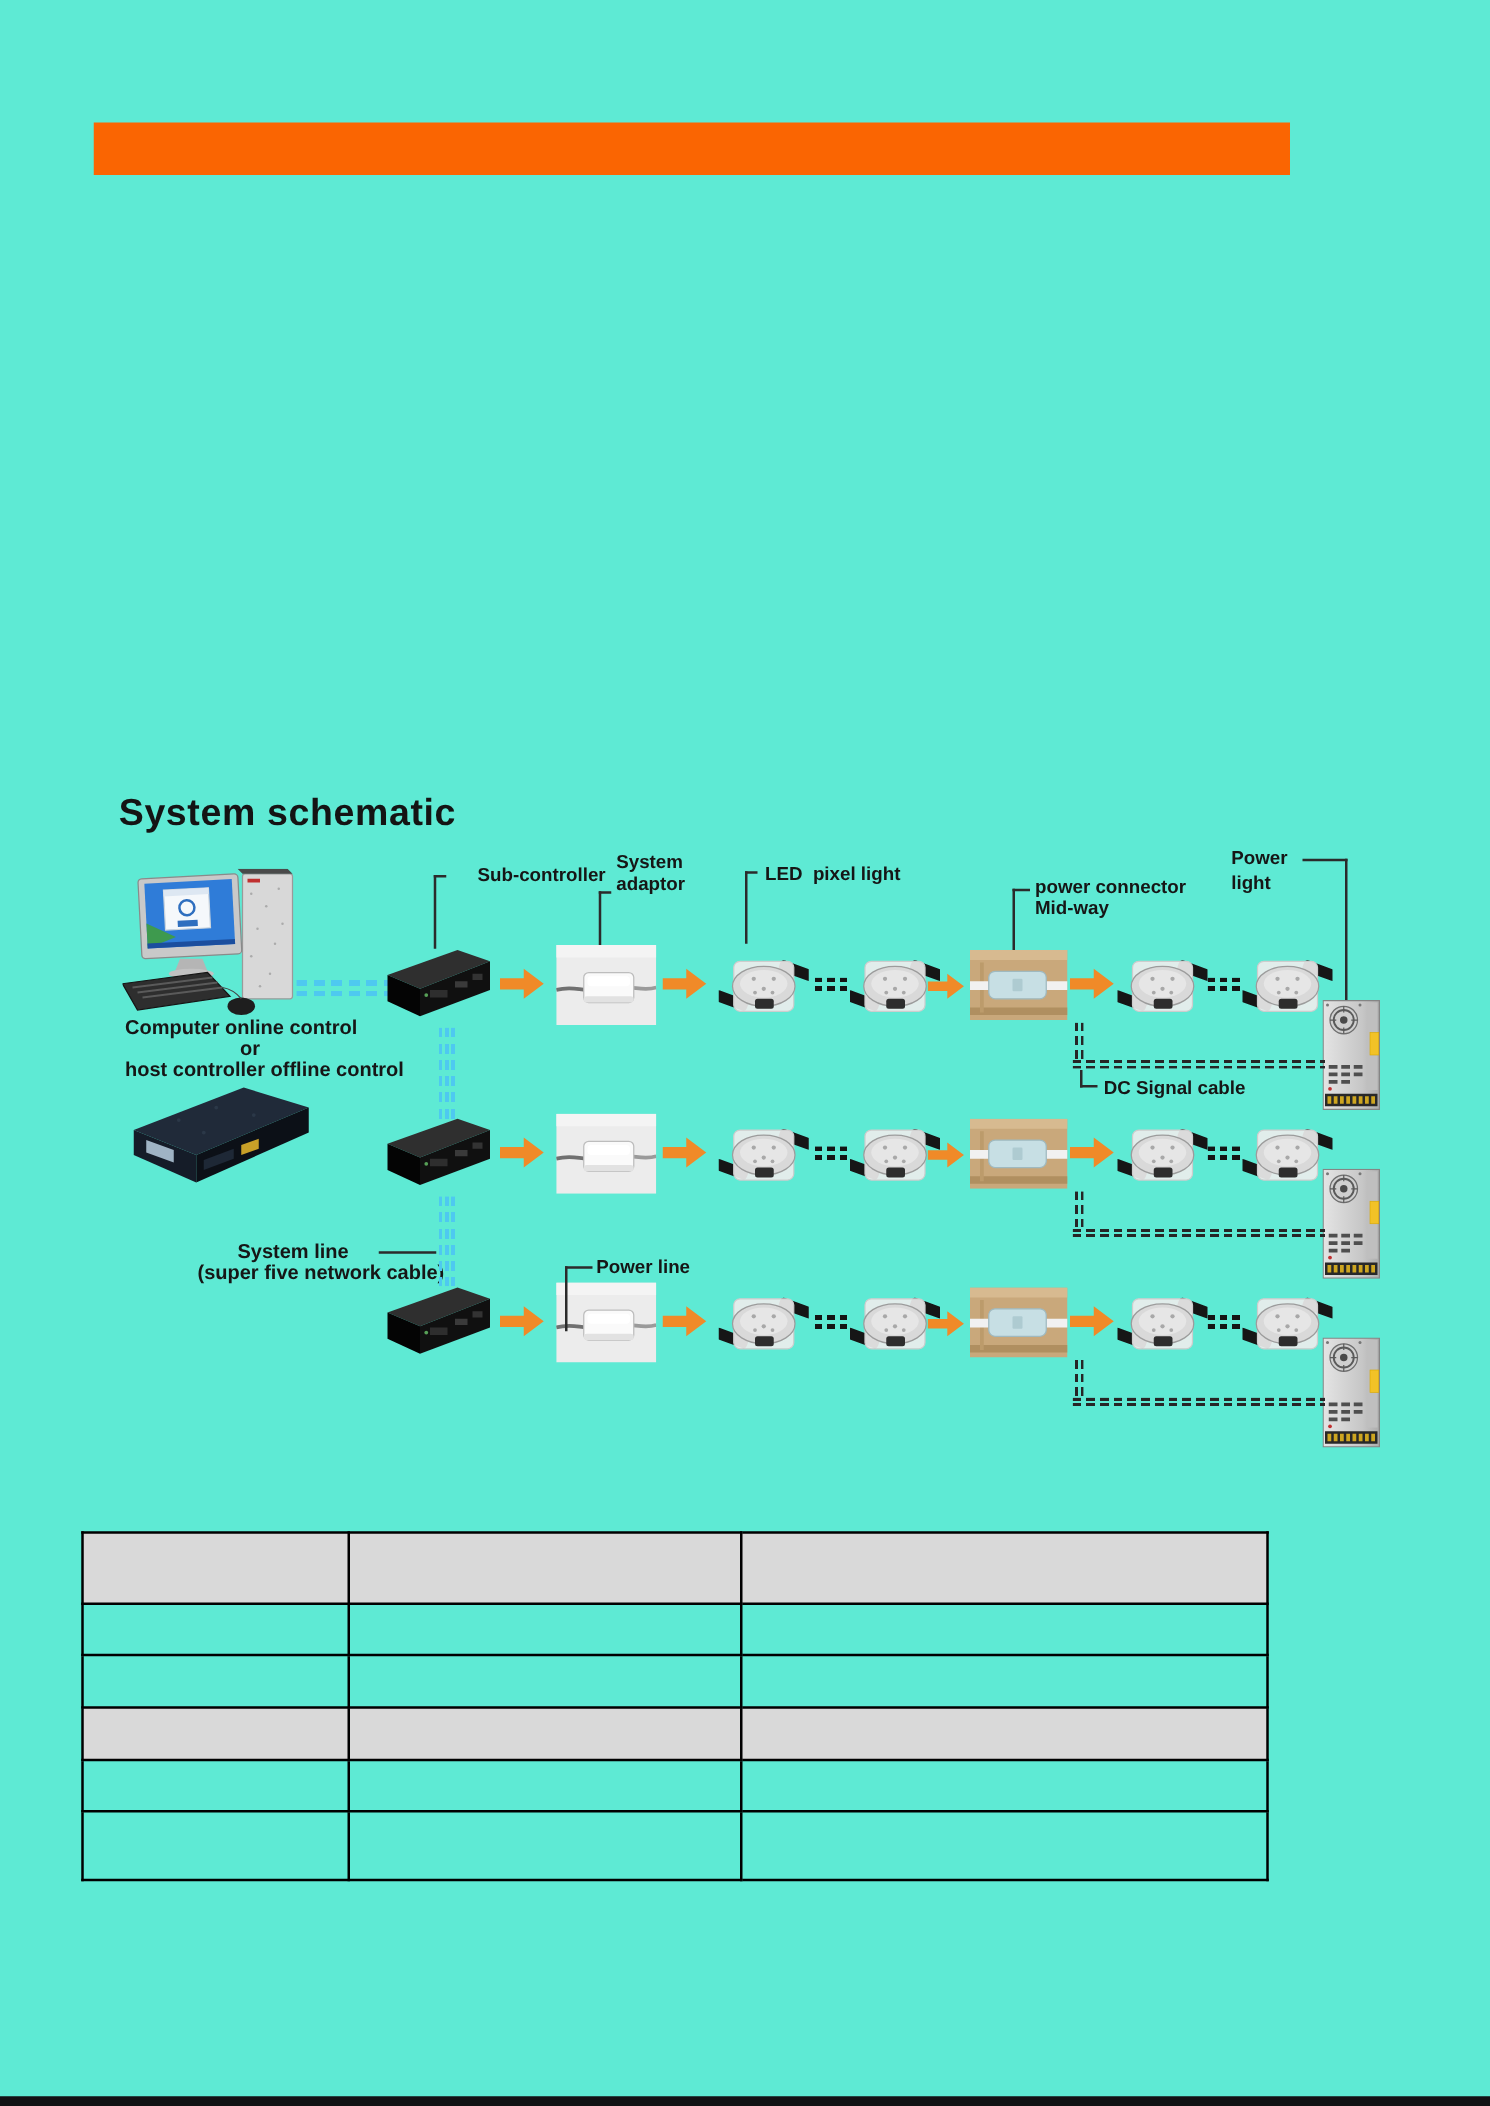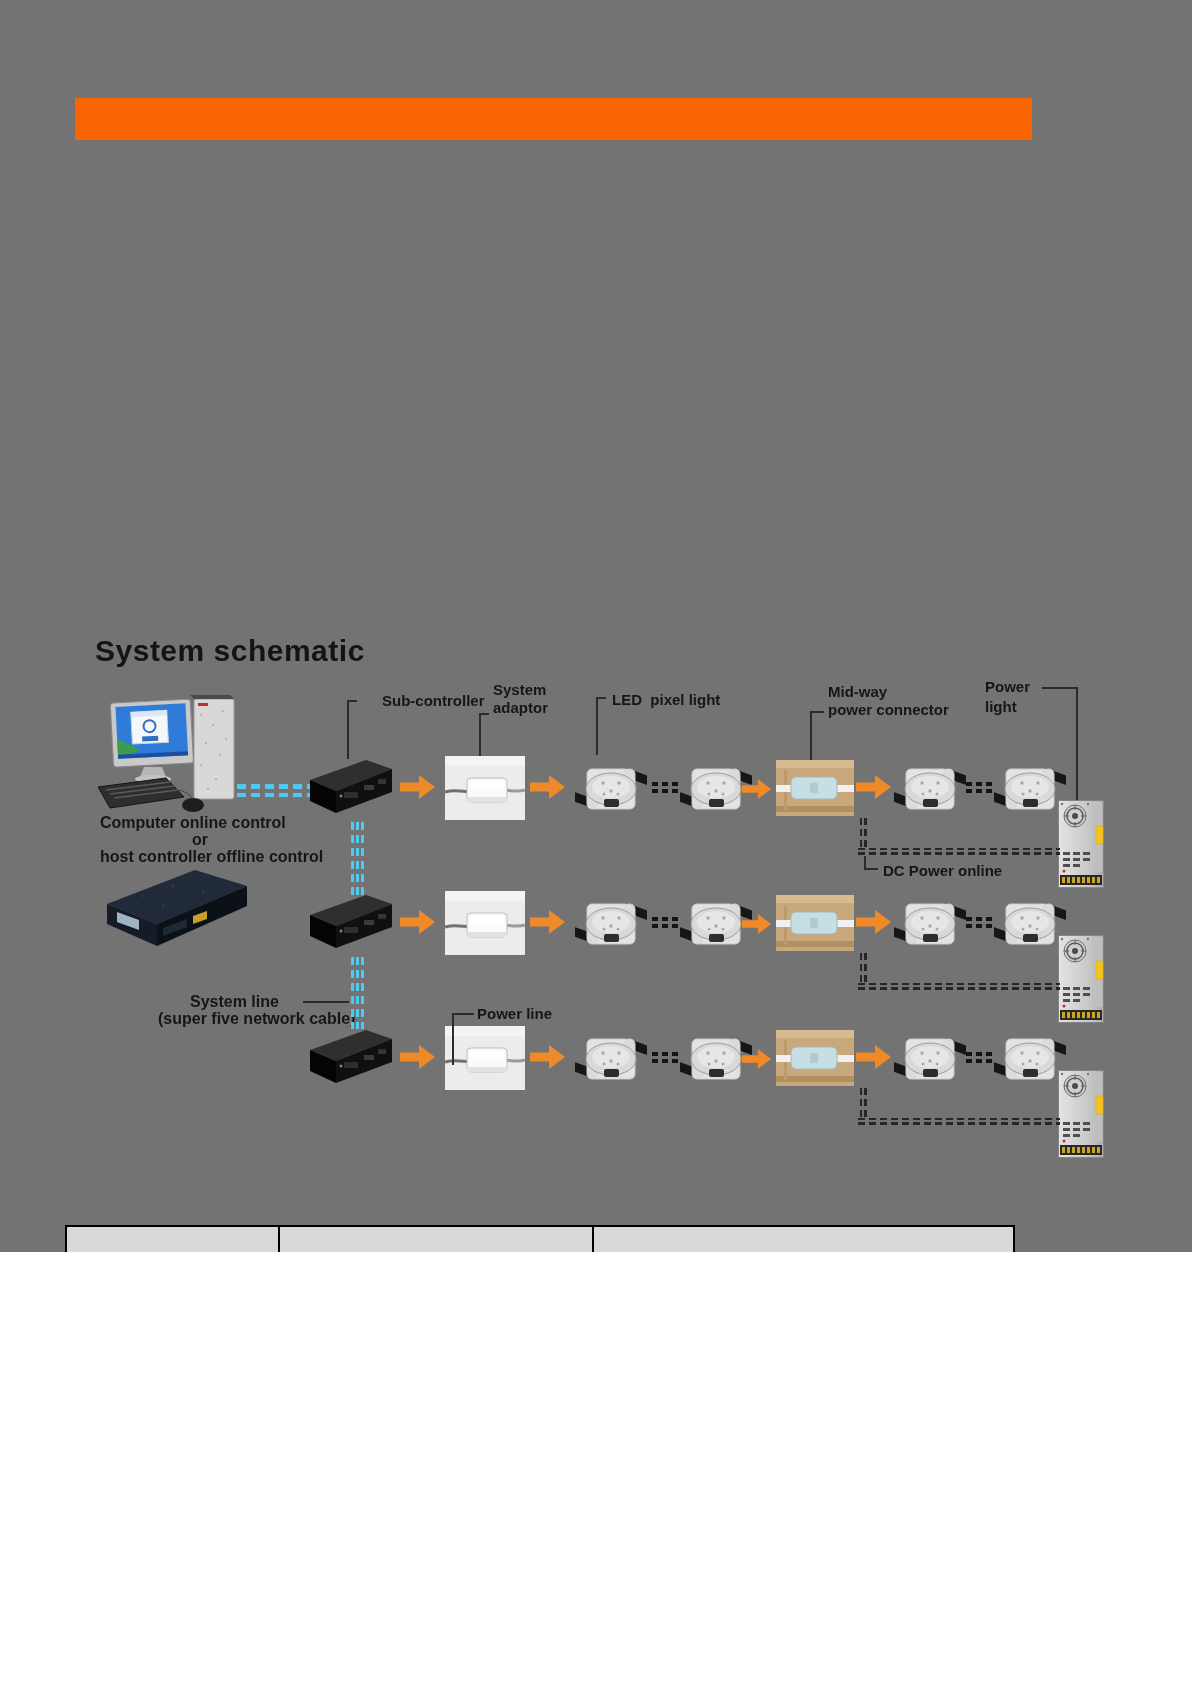--- a/index.html
+++ b/index.html
@@ -1,16 +1,16 @@
 <!DOCTYPE html>
 <html><head>
 <meta charset="utf-8">
 <style>
   html,body{margin:0;padding:0;background:#fff;}
-  .page{position:relative;width:1192px;height:1252px;background:#737373;overflow:hidden;
+  .page{position:relative;width:1192px;height:1685px;background:#5eead4;overflow:hidden;
         font-family:"Liberation Sans",sans-serif;}
   .banner{position:absolute;left:75px;top:98px;width:957px;height:42px;background:#FA6502;}
   .title{position:absolute;left:95px;top:634px;font:bold 30px "Liberation Sans",sans-serif;
          color:#141414;letter-spacing:.5px;}
   .lbl{position:absolute;font:bold 15px "Liberation Sans",sans-serif;color:#161616;white-space:pre;line-height:18px;}
   .big{font-size:16px;}
   .ln{position:absolute;background:#2B2B2B;}
   .comp{position:absolute;}
   .chain{position:absolute;left:290px;width:800px;height:70px;}
   
@@ -177,21 +177,21 @@
 <div class="page">
 
   <div class="banner"></div>
 
   <div class="title">System schematic</div>
 
   <div class="lbl" style="left:382px;top:692px">Sub-controller</div>
   <div class="lbl" style="left:493px;top:681px">System</div>
   <div class="lbl" style="left:493px;top:699px">adaptor</div>
   <div class="lbl" style="left:612px;top:691px">LED  pixel light</div>
-  <div class="lbl" style="left:828px;top:683px">Mid-way</div>
+  <div class="lbl" style="left:828px;top:718px">Mid-way</div>
   <div class="lbl" style="left:828px;top:701px">power connector</div>
   <div class="lbl" style="left:985px;top:678px">Power</div>
   <div class="lbl" style="left:985px;top:698px">light</div>
 
   <div class="ln" style="left:347px;top:700px;width:10px;height:2px"></div>
   <div class="ln" style="left:347px;top:700px;width:2px;height:59px"></div>
   <div class="ln" style="left:479px;top:713px;width:10px;height:2px"></div>
   <div class="ln" style="left:479px;top:713px;width:2px;height:46px"></div>
   <div class="ln" style="left:596px;top:697px;width:10px;height:2px"></div>
   <div class="ln" style="left:596px;top:697px;width:2px;height:58px"></div>
@@ -257,21 +257,21 @@
         <use href="#sym-led"></use>
       </svg>
   </div>
   <svg class="comp" style="left:1058px;top:800px" width="46" height="88">
       <use href="#sym-psu"></use>
     </svg>
   <div class="dash dc-v" style="left:860px;top:818px;width:7px;height:30px"></div>
   <div class="dash dc-h" style="left:858px;top:848px;width:202px;height:7px"></div>
   <div class="ln" style="left:864px;top:856px;width:2px;height:14px"></div>
   <div class="ln" style="left:864px;top:868px;width:14px;height:2px"></div>
-  <div class="lbl" style="left:883px;top:862px">DC Power online</div>
+  <div class="lbl" style="left:883px;top:862px">DC Signal cable</div>
 
   <div class="chain" style="top:891px">
     <svg class="comp" style="left:18px;top:2px" width="86" height="56">
         <use href="#sym-sub"></use>
       </svg>
     <svg class="comp" style="left:110px;top:18px" width="36" height="26">
         <use href="#sym-arrow"></use>
       </svg>
     <svg class="comp" style="left:155px;top:0" width="80" height="64">
         <use href="#sym-adaptor"></use>

